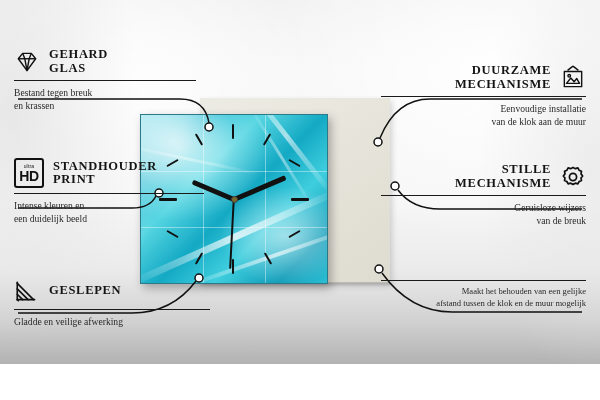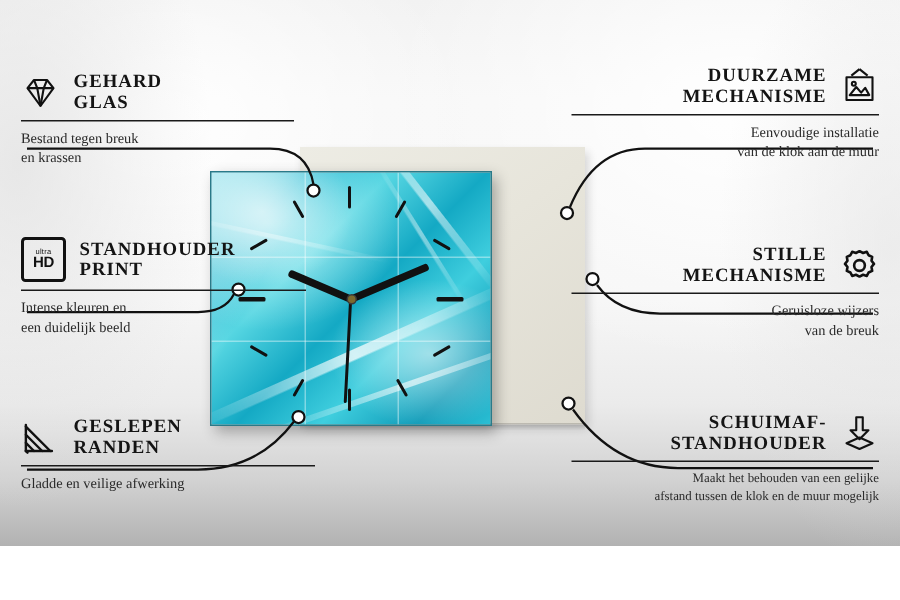--- a/index.html
+++ b/index.html
@@ -114,39 +114,39 @@
   .desc{
     font-family:"Liberation Serif", serif;font-size:9.6px;line-height:1.38;color:#2a2a2a;
   }
   .feat.right .desc{text-align:right;}
   .ico{width:26px;height:26px;flex:0 0 26px;display:block;}
 
   
   #f-gehard   {left:14px;  top:48px;}
   #f-hd       {left:14px;  top:158px;}
   #f-randen   {left:14px;  top:278px;}
-  #f-handgreep{left:381px; top:44px;}
+  #f-handgreep{left:381px; top:64px;}
   #f-stille   {left:381px; top:163px;}
   #f-schuim   {left:381px; top:275px;}
 
   #f-gehard .rule{width:182px;}
   #f-hd .rule{width:190px;}
   #f-randen .rule{width:196px;}
   #f-handgreep .rule{width:205px;margin-left:0;}
   #f-stille .rule{width:205px;}
   #f-schuim .rule{width:205px;}
 
   
   .hdbadge{
     width:26px;height:26px;border:2px solid #111;border-radius:3px;
     display:flex;flex-direction:column;align-items:center;justify-content:center;
     font-family:"Liberation Sans", sans-serif;color:#111;line-height:1;
   }
   .hdbadge .u{font-size:5px;letter-spacing:.2px;}
-  .hdbadge .h{font-size:10px;font-weight:bold;letter-spacing:-.3px;text-align:center;}
+  .hdbadge .h{font-size:14px;font-weight:bold;letter-spacing:-.3px;text-align:center;}
 
   
   #links{position:absolute;left:0;top:0;width:600px;height:400px;pointer-events:none;}
   #links path{fill:none;stroke:#111;stroke-width:1.5;}
   #links circle{fill:#ffffff;stroke:#111;stroke-width:1.5;}
 </style>
 </head>
 <body>
 
 <div id="stage">
@@ -269,21 +269,20 @@
           <path d="M3 5 L18 20"></path>
             <path d="M3 10 L13 20"></path>
             <path d="M3 15 L8 20"></path>
             <path d="M3 20 L4 21"></path>
           <path d="M3 4 L3 20"></path>
             <path d="M3 20 L19 20"></path>
         </g>
       </svg>
       <span class="titlewrap">
         <span class="t1">GESLEPEN</span>
-        <span class="t2">RANDEN</span>
       </span>
     </div>
     <div class="rule"></div>
     <div class="desc">
       <div>Gladde en veilige afwerking</div>
     </div>
   </div>
 
   <div class="feat right" id="f-handgreep">
     <div class="head">
@@ -322,32 +321,20 @@
       </span>
     </div>
     <div class="rule"></div>
     <div class="desc">
       <div>Geruisloze wijzers</div>
       <div>van de breuk</div>
     </div>
   </div>
 
   <div class="feat right" id="f-schuim">
-    <div class="head">
-      <svg class="ico" viewBox="0 0 24 24">
-        <g fill="none" stroke="#111" stroke-width="1.3" stroke-linejoin="round">
-          <path d="M10 2 H14 V10 H17.5 L12 15.5 L6.5 10 H10 Z"></path>
-          <path d="M4 18 L12 14.5 L20 18 L12 21.5 Z"></path>
-        </g>
-      </svg>
-      <span class="titlewrap">
-        <span class="t1">SCHUIMAF-</span>
-        <span class="t2">STANDHOUDER</span>
-      </span>
-    </div>
     <div class="rule"></div>
     <div class="desc" style="font-size:8.6px;white-space:nowrap;font-family:Liberation Serif, serif;">
       <div>Maakt het behouden van een gelijke</div>
       <div>afstand tussen de klok en de muur mogelijk</div>
     </div>
   </div>
 
 </div>
 
 </body></html>

